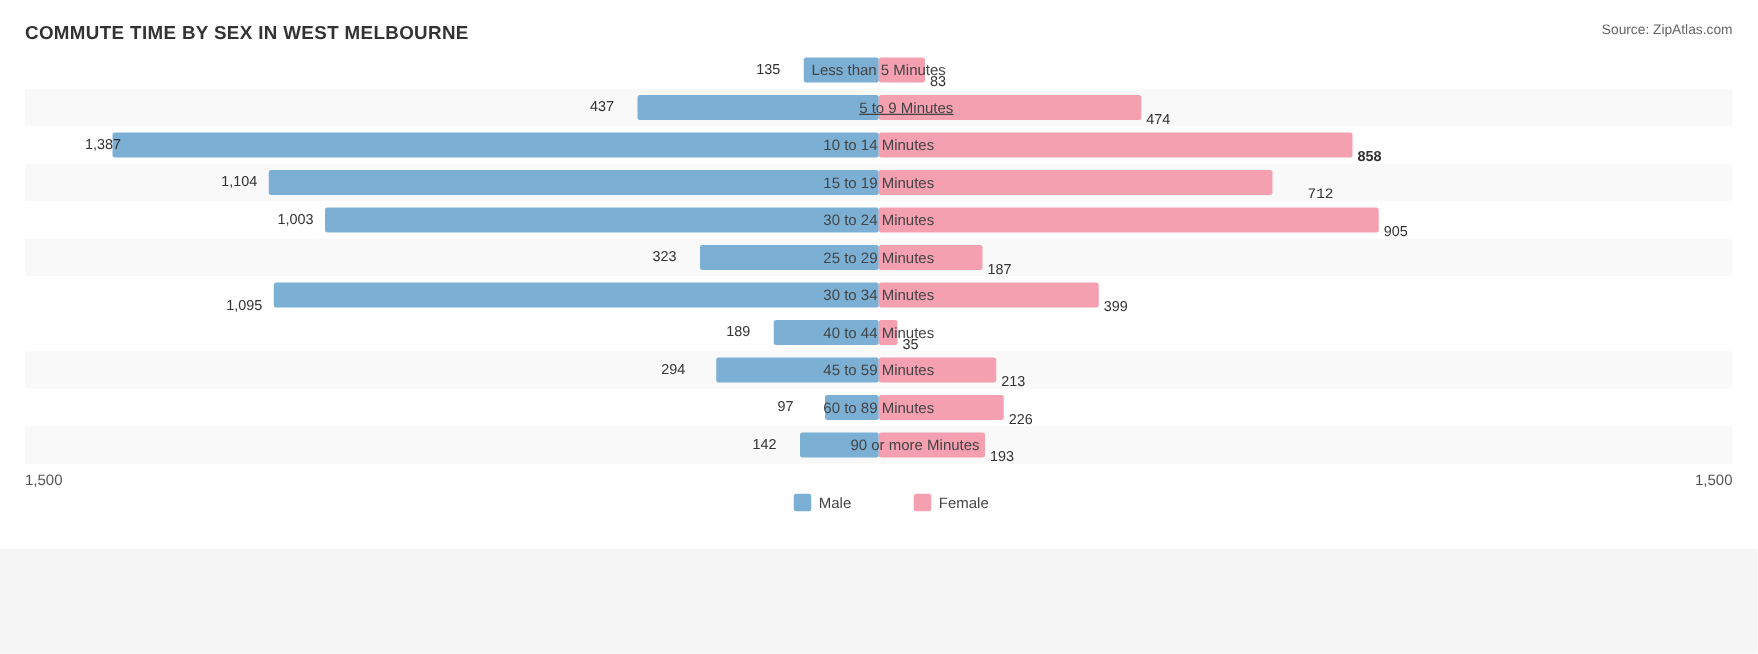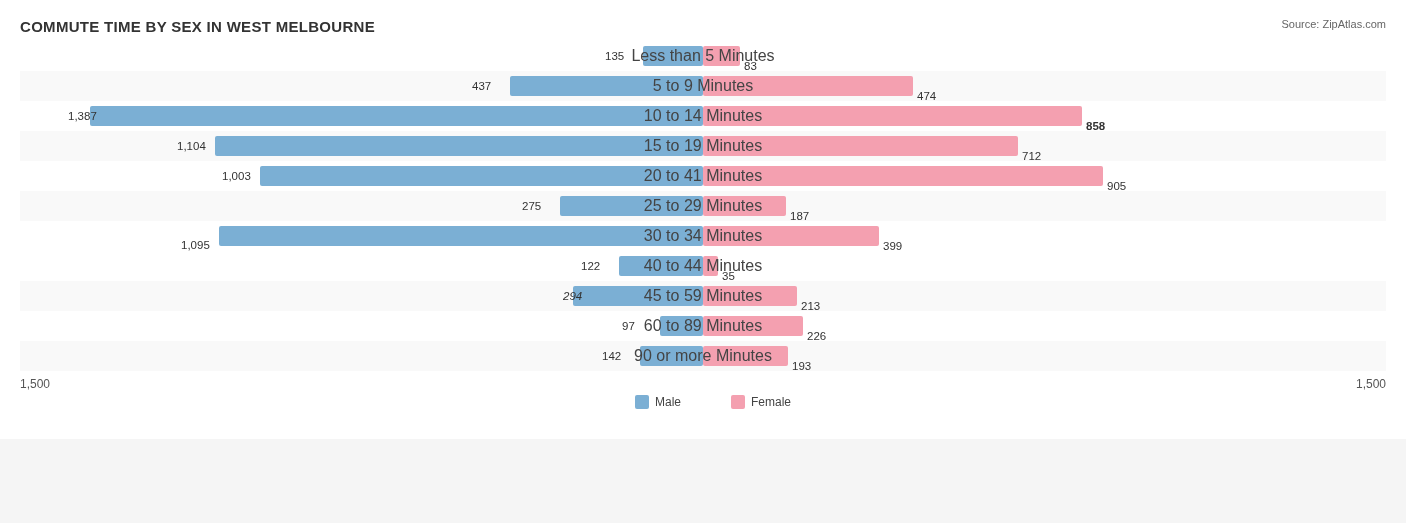--- a/index.html
+++ b/index.html
@@ -49,21 +49,21 @@
     .bar-female {
       background: #f4a0b0;
       height: 20px;
       border-radius: 2px;
       position: absolute;
     }
     .label-center {
       position: absolute;
       left: 50%;
       transform: translateX(-50%);
-      font-size: 16px;
+      font-size: 12px;
       color: #444;
       white-space: nowrap;
       line-height: 28px;
       z-index: 2;
     }
     .val-left {
       position: absolute;
       font-size: 11.5px;
       color: #333;
       line-height: 28px;
@@ -128,102 +128,102 @@
           <div class="bar-female" style="left: 683px; width: 37px; top: 4px;"></div>
           <div class="label-center" style="left: 683px; transform: translateX(-50%);">Less than 5 Minutes</div>
           <div class="val-left" style="left: 585px;">135</div>
           <div class="val-right" style="left: 724px;">83</div>
         </div>
       </div>
       <div class="row-wrapper row-bg-alt">
         <div class="bar-row-inner" style="height: 28px; position: relative; width: 100%;">
           <div class="bar-male" style="right: 683px; width: 193px; top: 4px;"></div>
           <div class="bar-female" style="left: 683px; width: 210px; top: 4px;"></div>
-          <div class="label-center" style="left: 683px; transform: translateX(-50%);">5 to 9 Minutes</div>
+          <div class="label-center" style="left: 705px; transform: translateX(-50%); text-decoration: underline;">5 to 9 Minutes</div>
           <div class="val-left" style="left: 452px;">437</div>
           <div class="val-right" style="left: 897px;">474</div>
         </div>
       </div>
       <div class="row-wrapper row-bg">
         <div class="bar-row-inner" style="height: 28px; position: relative; width: 100%;">
           <div class="bar-male" style="right: 683px; width: 613px; top: 4px;"></div>
           <div class="bar-female" style="left: 683px; width: 379px; top: 4px;"></div>
           <div class="label-center" style="left: 683px; transform: translateX(-50%);">10 to 14 Minutes</div>
           <div class="val-left" style="left: 48px;">1,387</div>
           <div class="val-right" style="left: 1066px; font-weight: bold;">858</div>
         </div>
       </div>
       <div class="row-wrapper row-bg-alt">
         <div class="bar-row-inner" style="height: 28px; position: relative; width: 100%;">
           <div class="bar-male" style="right: 683px; width: 488px; top: 4px;"></div>
           <div class="bar-female" style="left: 683px; width: 315px; top: 4px;"></div>
           <div class="label-center" style="left: 683px; transform: translateX(-50%);">15 to 19 Minutes</div>
           <div class="val-left" style="left: 157px; text-align: center;">1,104</div>
-          <div class="val-right" style="left: 1002px;">712</div>
+          <div class="val-right" style="left: 1026px; font-family: Liberation Mono, monospace;">712</div>
         </div>
       </div>
       <div class="row-wrapper row-bg">
         <div class="bar-row-inner" style="height: 28px; position: relative; width: 100%;">
           <div class="bar-male" style="right: 683px; width: 443px; top: 4px;"></div>
           <div class="bar-female" style="left: 683px; width: 400px; top: 4px;"></div>
-          <div class="label-center" style="left: 683px; transform: translateX(-50%);">20 to 41 Minutes</div>
+          <div class="label-center" style="left: 683px; transform: translateX(-50%);">30 to 24 Minutes</div>
           <div class="val-left" style="left: 202px;">1,003</div>
           <div class="val-right" style="left: 1087px;">905</div>
         </div>
       </div>
       <div class="row-wrapper row-bg-alt">
         <div class="bar-row-inner" style="height: 28px; position: relative; width: 100%;">
           <div class="bar-male" style="right: 683px; width: 143px; top: 4px;"></div>
           <div class="bar-female" style="left: 683px; width: 83px; top: 4px;"></div>
           <div class="label-center" style="left: 683px; transform: translateX(-50%);">25 to 29 Minutes</div>
-          <div class="val-left" style="left: 502px;">275</div>
+          <div class="val-left" style="left: 502px;">323</div>
           <div class="val-right" style="left: 770px;">187</div>
         </div>
       </div>
       <div class="row-wrapper row-bg">
         <div class="bar-row-inner" style="height: 28px; position: relative; width: 100%;">
           <div class="bar-male" style="right: 683px; width: 484px; top: 4px;"></div>
           <div class="bar-female" style="left: 683px; width: 176px; top: 4px;"></div>
           <div class="label-center" style="left: 683px; transform: translateX(-50%);">30 to 34 Minutes</div>
           <div class="val-left" style="left: 161px; margin-top: 17px;">1,095</div>
           <div class="val-right" style="left: 863px;">399</div>
         </div>
       </div>
       <div class="row-wrapper row-bg">
         <div class="bar-row-inner" style="height: 28px; position: relative; width: 100%;">
           <div class="bar-male" style="right: 683px; width: 84px; top: 4px;"></div>
           <div class="bar-female" style="left: 683px; width: 15px; top: 4px;"></div>
           <div class="label-center" style="left: 683px; transform: translateX(-50%);">40 to 44 Minutes</div>
-          <div class="val-left" style="left: 561px;">122</div>
+          <div class="val-left" style="left: 561px;">189</div>
           <div class="val-right" style="left: 702px;">35</div>
         </div>
       </div>
       <div class="row-wrapper row-bg-alt">
         <div class="bar-row-inner" style="height: 28px; position: relative; width: 100%;">
           <div class="bar-male" style="right: 683px; width: 130px; top: 4px;"></div>
           <div class="bar-female" style="left: 683px; width: 94px; top: 4px;"></div>
           <div class="label-center" style="left: 683px; transform: translateX(-50%);">45 to 59 Minutes</div>
-          <div class="val-left" style="left: 543px; font-style: italic;">294</div>
+          <div class="val-left" style="left: 509px;">294</div>
           <div class="val-right" style="left: 781px;">213</div>
         </div>
       </div>
       <div class="row-wrapper row-bg">
         <div class="bar-row-inner" style="height: 28px; position: relative; width: 100%;">
           <div class="bar-male" style="right: 683px; width: 43px; top: 4px;"></div>
           <div class="bar-female" style="left: 683px; width: 100px; top: 4px;"></div>
           <div class="label-center" style="left: 683px; transform: translateX(-50%);">60 to 89 Minutes</div>
           <div class="val-left" style="left: 602px;">97</div>
           <div class="val-right" style="left: 787px;">226</div>
         </div>
       </div>
       <div class="row-wrapper row-bg-alt">
         <div class="bar-row-inner" style="height: 28px; position: relative; width: 100%;">
           <div class="bar-male" style="right: 683px; width: 63px; top: 4px;"></div>
           <div class="bar-female" style="left: 683px; width: 85px; top: 4px;"></div>
-          <div class="label-center" style="left: 683px; transform: translateX(-50%);">90 or more Minutes</div>
+          <div class="label-center" style="left: 712px; transform: translateX(-50%);">90 or more Minutes</div>
           <div class="val-left" style="left: 582px;">142</div>
           <div class="val-right" style="left: 772px;">193</div>
         </div>
       </div>
     </div>
 
   <div class="axis-bottom">
     <span>1,500</span>
     <span>1,500</span>
   </div>

